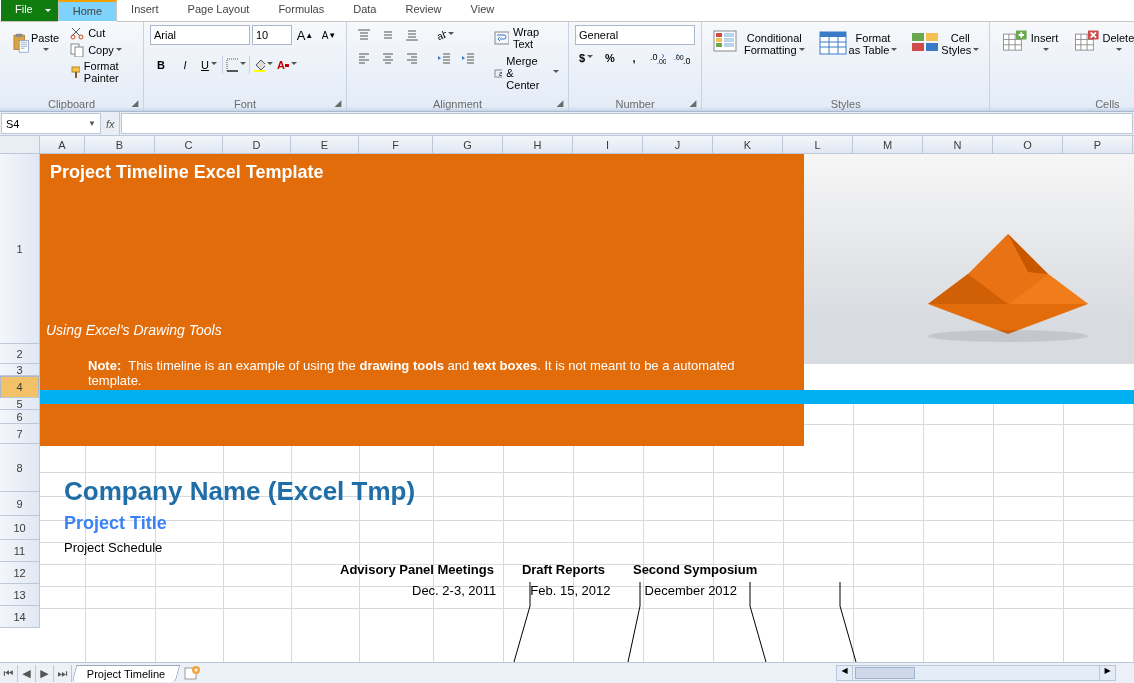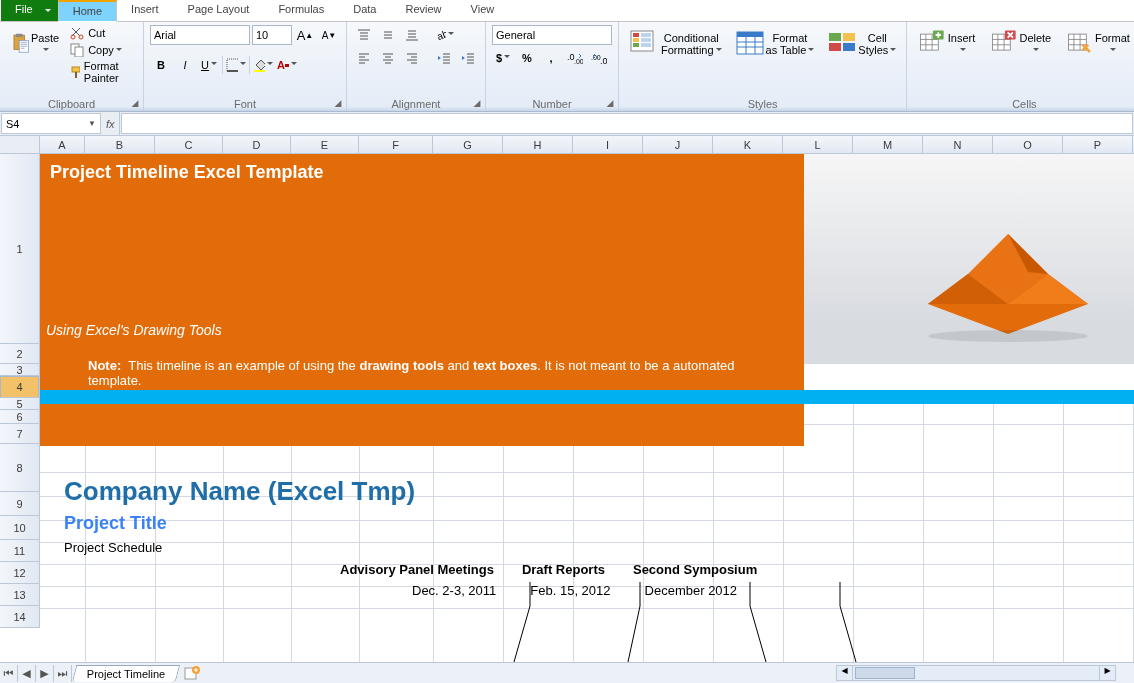--- a/index.html
+++ b/index.html
@@ -236,20 +236,37 @@
               </svg>
             </div>
           <div class="iconbtn">
               <svg width="14" height="14">
                 <path d="M6 3h7M6 6h7M6 9h7M6 12h7" stroke="#555"></path>
                 <path d="M1 5l3 2-3 2z" fill="#3a7bc8"></path>
               </svg>
             </div>
         </div>
       </div>
+      <div class="vstack" style="gap:3px;margin-left:8px;">
+        <div class="smbtn">
+            <svg width="16" height="14">
+              <rect x="1" y="1" width="14" height="12" fill="none" stroke="#888"></rect>
+              <path d="M3 4h7a2 2 0 010 4H6" stroke="#3a7bc8" fill="none"></path>
+              <path d="M6 6l-2 2 2 2" stroke="#3a7bc8" fill="none"></path>
+            </svg>
+            <span>Wrap Text</span>
+          </div>
+        <div class="smbtn dd">
+            <svg width="16" height="14">
+              <rect x="1" y="4" width="14" height="7" fill="none" stroke="#888"></rect>
+              <text x="5" y="10" font-size="8">a</text>
+            </svg>
+            <span>Merge &amp; Center</span>
+          </div>
+      </div>
     </div>
     <div class="group-label">Alignment</div>
     <div class="launcher">◢</div>
   </div>
 
   <div class="group">
     <div class="group-body vstack" style="gap:3px;">
       <input class="sel numfmt" value="General" style="">
       <div class="hstack">
         <div class="iconbtn dd">

